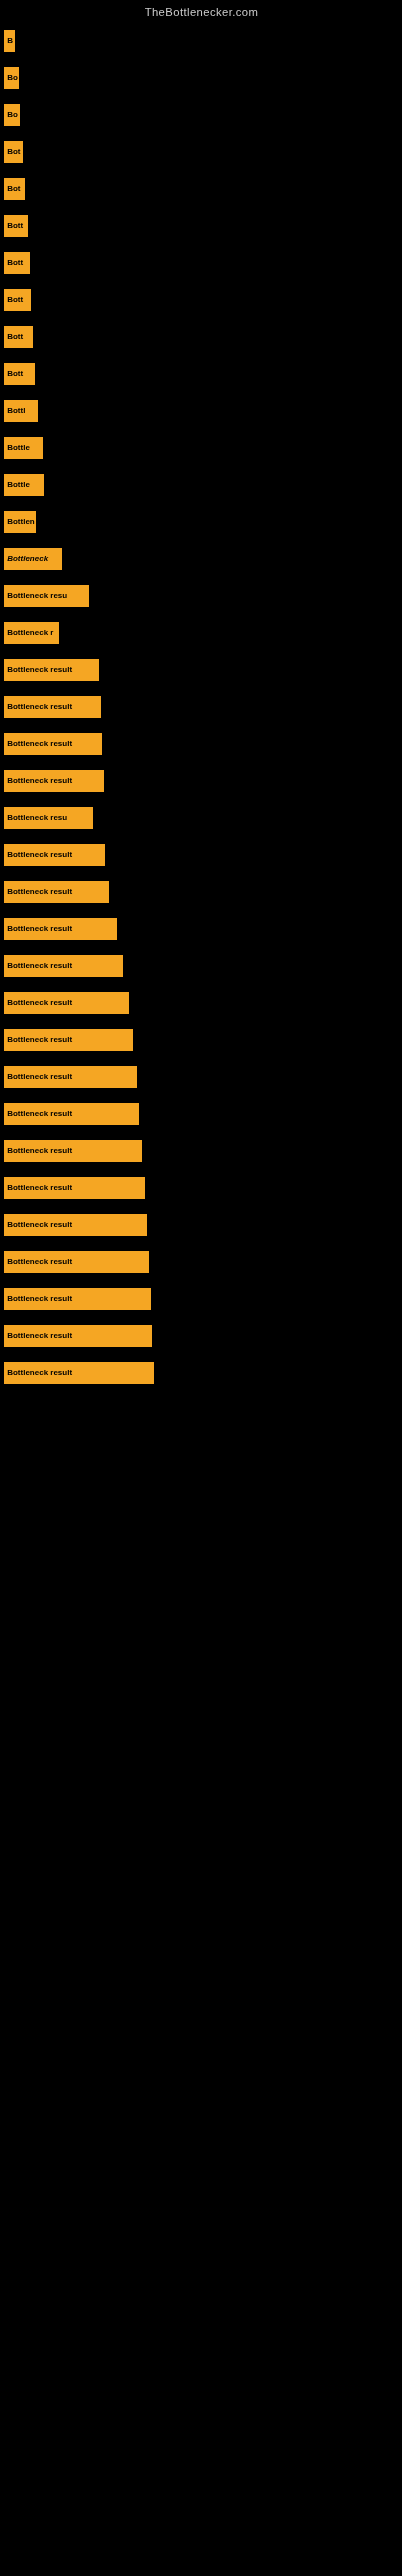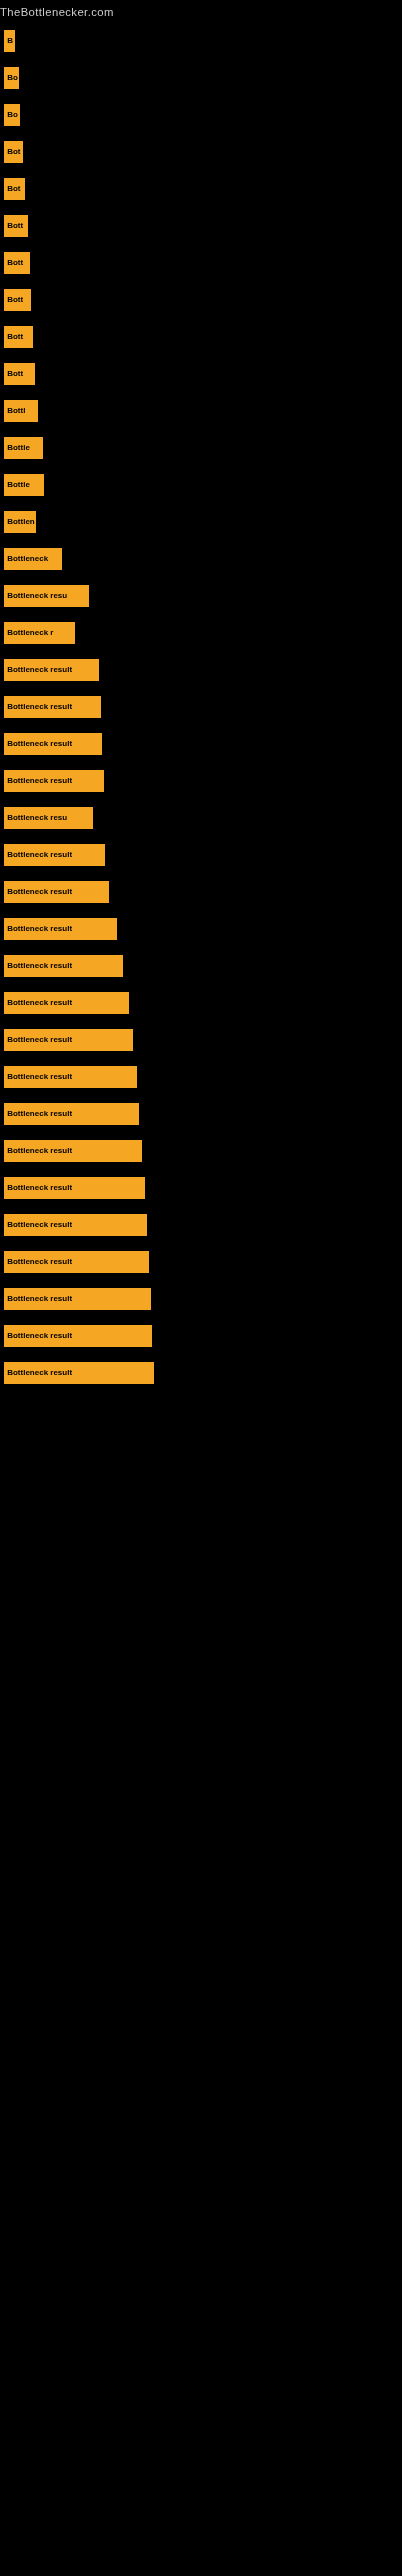--- a/index.html
+++ b/index.html
@@ -10,20 +10,21 @@
     body {
       background-color: #000;
       width: 403px;
       min-height: 2576px;
       font-family: Arial, sans-serif;
       position: relative;
     }
     .site-title {
       color: #ccc;
       font-size: 11.3px;
+      text-align: center;
       padding: 6.4px 0 3.2px 0;
       letter-spacing: 0.4px;
     }
     .bars-container {
       display: flex;
       flex-direction: column;
       padding: 8px 0 0 4px;
       gap: 0;
     }
     .bar-row {
@@ -115,31 +116,31 @@
       <div class="bar" style="width: 40px;">
         <span class="bar-label">Bottle</span>
       </div>
     </div>
     <div class="bar-row">
       <div class="bar" style="width: 32px;">
         <span class="bar-label">Bottlen</span>
       </div>
     </div>
     <div class="bar-row">
-      <div class="bar" style="width: 58px;">
+      <div class="bar" style="width: 58px; font-style: italic;">
         <span class="bar-label">Bottleneck</span>
       </div>
     </div>
     <div class="bar-row">
       <div class="bar" style="width: 85px;">
         <span class="bar-label">Bottleneck resu</span>
       </div>
     </div>
     <div class="bar-row">
-      <div class="bar" style="width: 71px;">
+      <div class="bar" style="width: 55px;">
         <span class="bar-label">Bottleneck r</span>
       </div>
     </div>
     <div class="bar-row">
       <div class="bar" style="width: 95px;">
         <span class="bar-label">Bottleneck result</span>
       </div>
     </div>
     <div class="bar-row">
       <div class="bar" style="width: 97px;">

